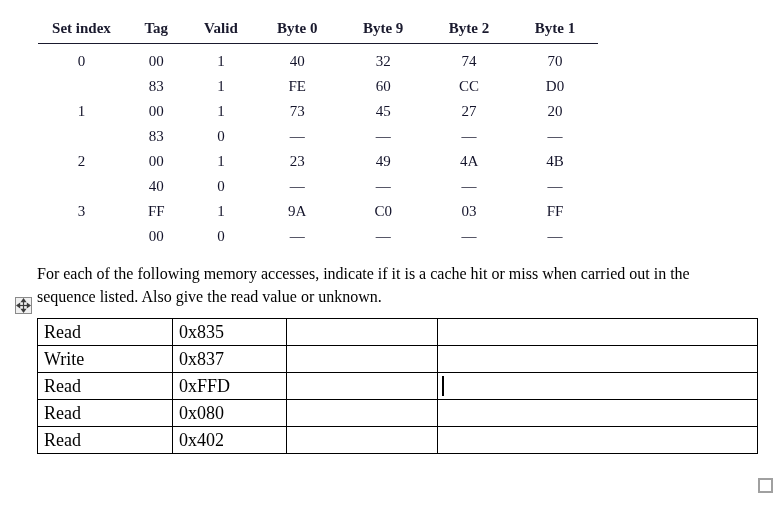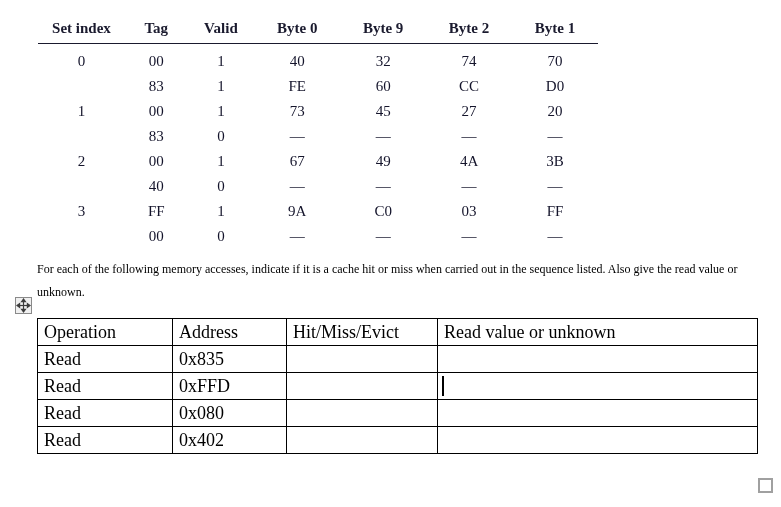--- a/index.html
+++ b/index.html
@@ -50,21 +50,21 @@
   #cache-table td.valid  { width: 66px; }
   #cache-table td.byte   { width: 85px; }
   #cache-table tbody tr:first-child td { padding-top: 5px; }
 
   
   #prompt {
     position: absolute;
     left: 37px;
     top: 246px;
     width: 714px;
-    font-size: 12px;
+    font-size: 16px;
     line-height: 23px;
     color: #000;
   }
 
   
   #move-handle {
     position: absolute;
     left: 15px;
     top: 297px;
     width: 17px;
@@ -172,24 +172,24 @@
       <td class="valid">0</td>
       <td class="byte">—</td>
       <td class="byte">—</td>
       <td class="byte">—</td>
       <td class="byte">—</td>
     </tr>
     <tr>
       <td class="setidx">2</td>
       <td class="tag">00</td>
       <td class="valid">1</td>
-      <td class="byte">67</td>
+      <td class="byte">23</td>
       <td class="byte">49</td>
       <td class="byte">4A</td>
-      <td class="byte">3B</td>
+      <td class="byte">4B</td>
     </tr>
     <tr>
       <td class="setidx"></td>
       <td class="tag">40</td>
       <td class="valid">0</td>
       <td class="byte">—</td>
       <td class="byte">—</td>
       <td class="byte">—</td>
       <td class="byte">—</td>
     </tr>
@@ -233,28 +233,28 @@
 
 <table id="answer-table">
   <colgroup>
     <col class="c-op">
       <col class="c-addr">
       <col class="c-hme">
       <col class="c-read">
   </colgroup>
   <tbody>
     <tr>
-      <td>Operation</td>
-      <td>Address</td>
-      <td>Hit/Miss/Evict</td>
-      <td>Read value or unknown</td>
-    </tr>
-    <tr>
       <td>Read</td>
       <td>0x835</td>
+      <td></td>
+      <td></td>
+    </tr>
+    <tr>
+      <td>Write</td>
+      <td>0x837</td>
       <td></td>
       <td></td>
     </tr>
     <tr>
       <td>Read</td>
       <td>0xFFD</td>
       <td></td>
       <td class="caret-cell">
         <span class="caret"></span>
       </td>

